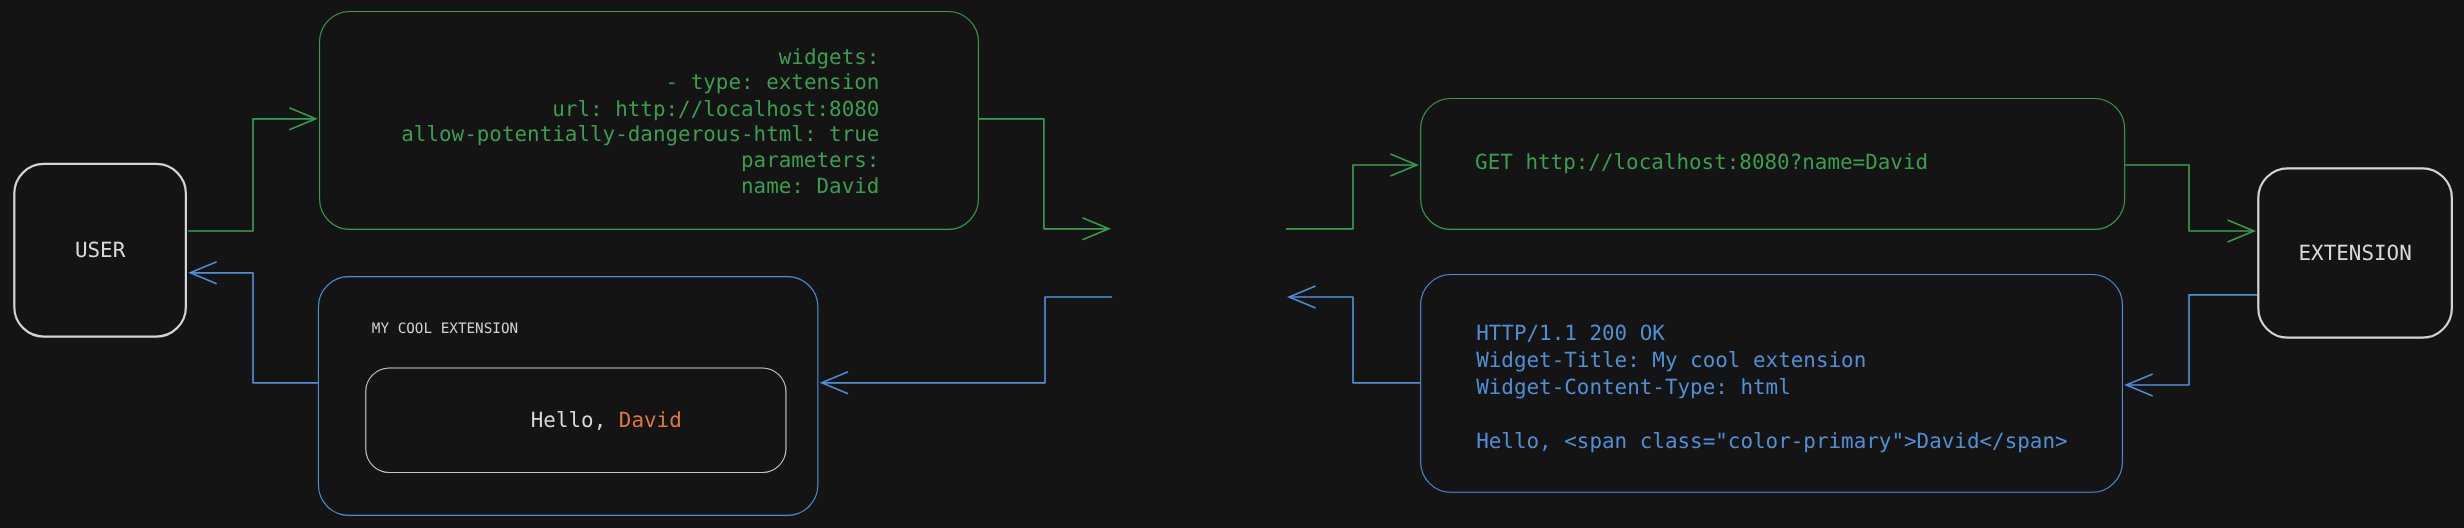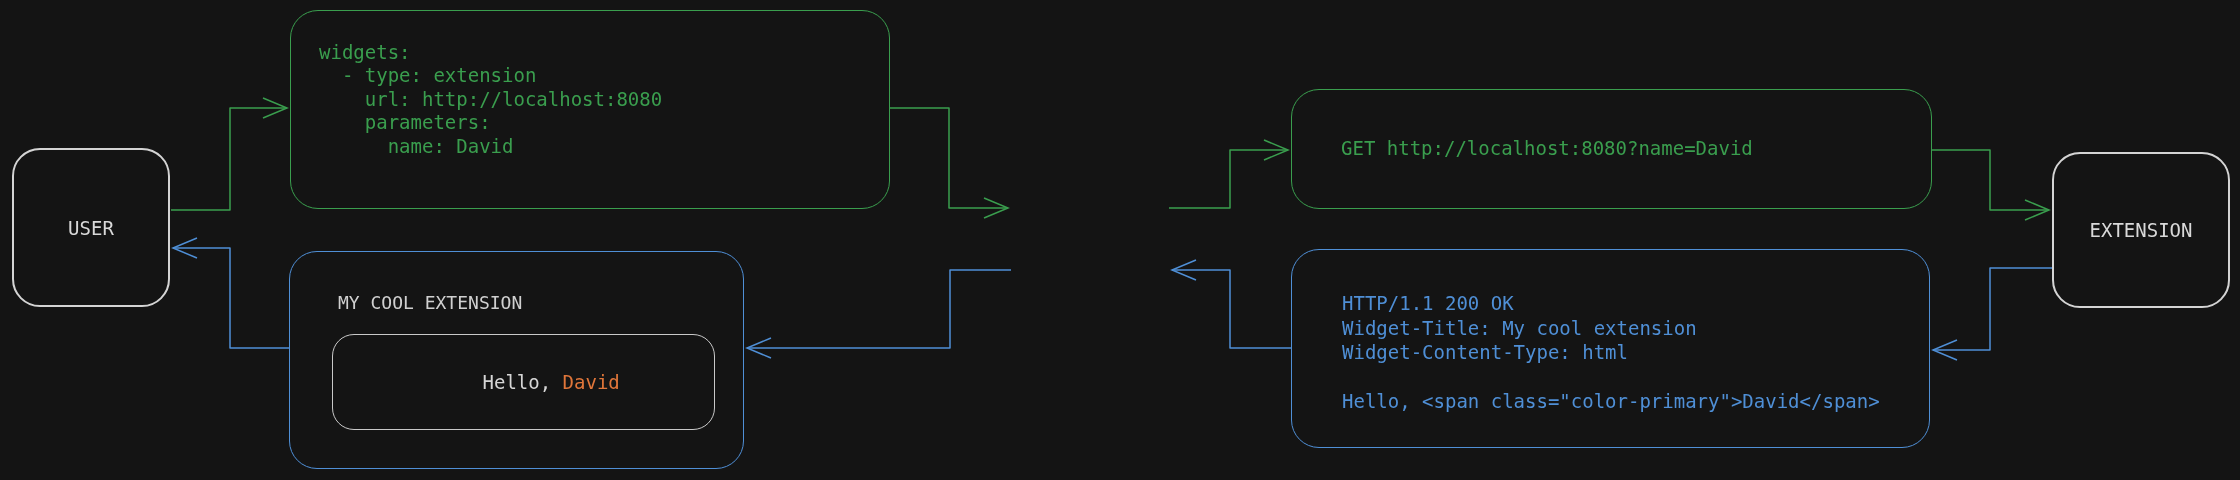--- a/index.html
+++ b/index.html
@@ -18,37 +18,37 @@
     color:#d9d9d9;font-size:19px;
   }
   #node-user{left:12px;top:148px;width:158px;height:159px;align-items:center;}
   #node-glance{left:1011px;top:150px;width:158px;height:159px;}
   #node-extension{left:2052px;top:152px;width:178px;height:156px;}
 
   .green-box{border:1.5px solid #3a9e4e;border-radius:28px;}
   .blue-box{border:1.5px solid #4f8fd6;border-radius:28px;}
 
   #config-box{left:290px;top:10px;width:600px;height:199px;}
-  #config-box .code{position:absolute;left:28px;top:30px;}
+  #config-box .code{position:absolute;left:28px;top:30px;text-align:right;}
   .code-line{height:23.4px;line-height:23.4px;white-space:pre;font-size:19px;}
   .green-text{color:#3a9e4e;}
   .blue-text{color:#4f8fd6;}
 
   #request-box{left:1291px;top:89px;width:641px;height:120px;
     display:flex;align-items:center;}
   #request-box .code-line{padding-left:49px;}
 
   #response-box{left:1291px;top:249px;width:639px;height:199px;padding-left:24px;}
   #response-box .code{position:absolute;left:50px;top:41px;}
   #response-box .code-line{height:24.5px;line-height:24.5px;}
 
   #widget-box{left:289px;top:251px;width:455px;height:218px;}
   #widget-title{
     position:absolute;left:48px;top:40px;
-    color:#d0d0d0;font-size:18px;white-space:pre;
+    color:#d0d0d0;font-size:13px;white-space:pre;
   }
   #widget-inner{
     position:absolute;left:42px;top:82px;width:383px;height:96px;
     border:1.5px solid #c9c9c9;border-radius:22px;box-sizing:border-box;
     display:flex;align-items:center;padding-left:39px;
   }
   #greeting{padding-left:19px;font-size:19px;white-space:pre;color:#d6d6d6;}
   #greeting .hl{color:#e0763a;}
 </style>
 </head>
@@ -82,20 +82,21 @@
   </div>
   <div class="box node" id="node-extension">
     <span>EXTENSION</span>
   </div>
 
   <div class="box green-box" id="config-box">
     <div class="code green-text">
       <div class="code-line">widgets:</div>
       <div class="code-line">  - type: extension</div>
       <div class="code-line">    url: http://localhost:8080</div>
+      <div class="code-line">    allow-potentially-dangerous-html: true</div>
       <div class="code-line">    parameters:</div>
       <div class="code-line">      name: David</div>
     </div>
   </div>
 
   <div class="box green-box" id="request-box">
     <div class="code-line green-text">GET http://localhost:8080?name=David</div>
   </div>
 
   <div class="box blue-box" id="response-box">

